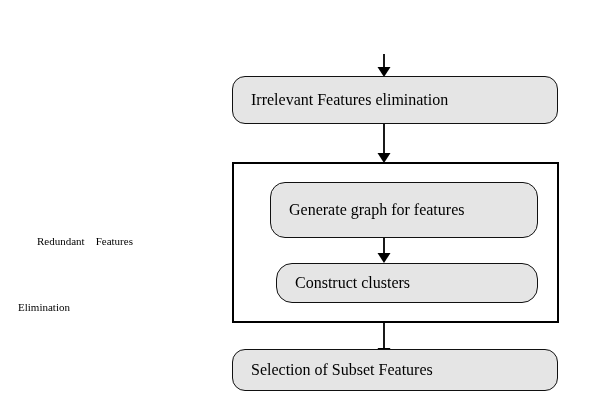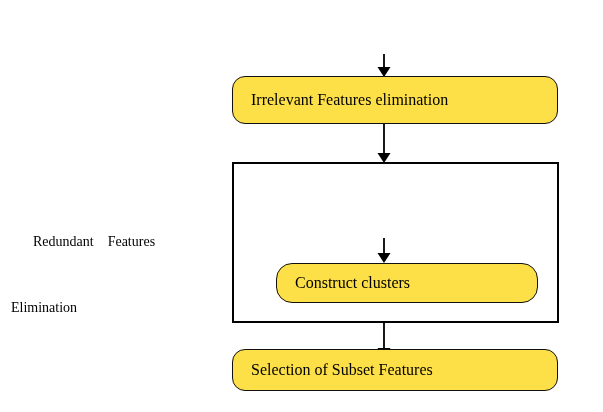--- a/index.html
+++ b/index.html
@@ -53,21 +53,21 @@
     letter-spacing: 0.2px;
     white-space: nowrap;
   }
 
   
   .rbox {
     position: absolute;
     box-sizing: border-box;
     border: 1.6px solid #111111;
     border-radius: 13px;
-    background: #fde047;
+    background: #e5e5e5;
     display: flex;
     align-items: center;
     font-size: 16px;
     white-space: nowrap;
   }
   .rbox .txt {
     padding-left: 18px;
     line-height: 1;
   }
 
@@ -112,24 +112,24 @@
 
   
   .arrow {
     position: absolute;
     overflow: visible;
   }
 
   
   #left-caption {
     position: absolute;
-    left: 19px;
+    left: 26px;
     top: 192px;
     width: 200px;
-    font-size: 14px;
+    font-size: 11px;
     line-height: 33px;
     white-space: pre;
   }
   #left-caption .line2 {
     display: block;
     margin-left: -8px;
   }
 </style>
 </head>
 <body>
@@ -146,20 +146,23 @@
     <span class="txt">Irrelevant Features elimination</span>
   </div>
 
   <svg class="arrow" style="left:373px; top:124px; width:22px; height:40px;" viewBox="0 0 22 40">
     <line x1="11" y1="0" x2="11" y2="32" stroke="#000000" stroke-width="1.8"></line>
     <polygon points="4.5,29 17.5,29 11,39" fill="#000000"></polygon>
   </svg>
 
   <div id="outer-container"></div>
 
+  <div class="rbox" id="box-generate">
+    <span class="txt">Generate graph for features</span>
+  </div>
 
   <svg class="arrow" style="left:373px; top:238px; width:22px; height:26px;" viewBox="0 0 22 26">
     <line x1="11" y1="0" x2="11" y2="17" stroke="#000000" stroke-width="1.8"></line>
     <polygon points="4.5,15 17.5,15 11,25" fill="#000000"></polygon>
   </svg>
 
   <div class="rbox" id="box-construct">
     <span class="txt">Construct clusters</span>
   </div>
 

